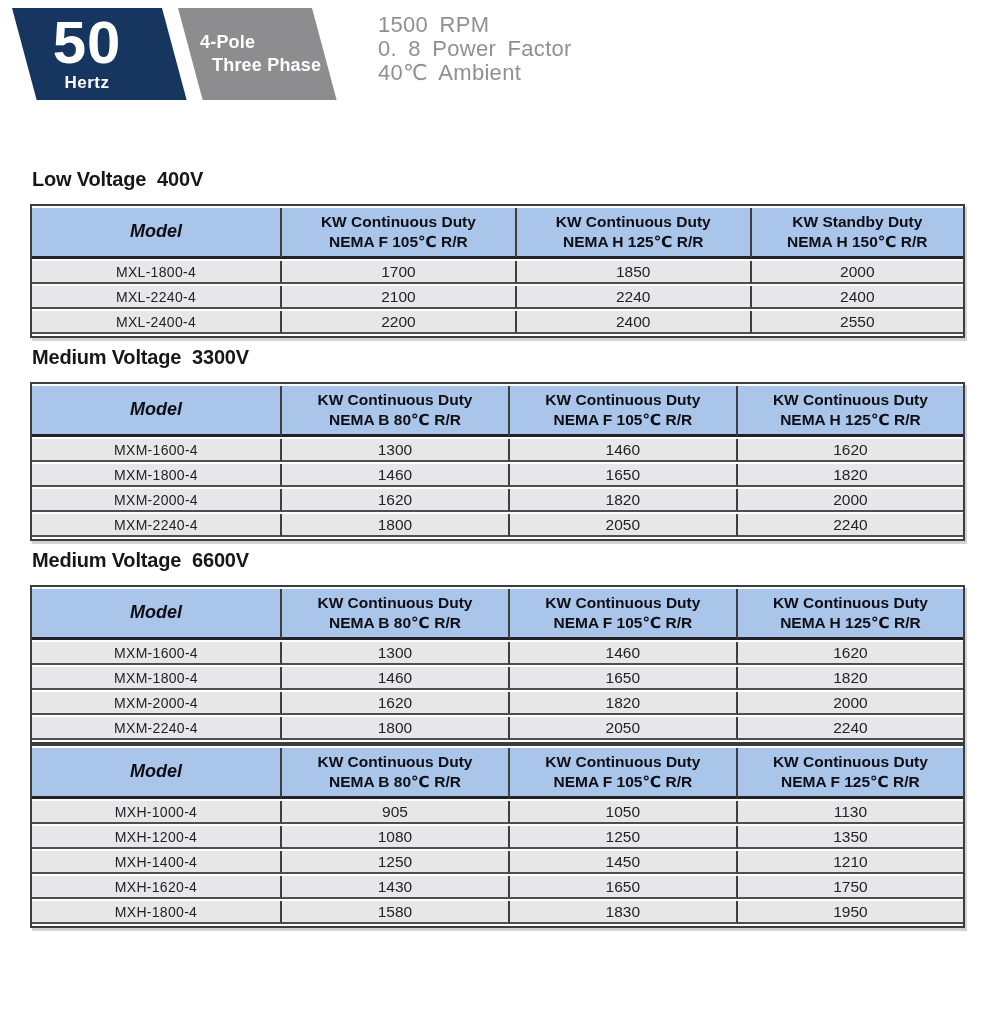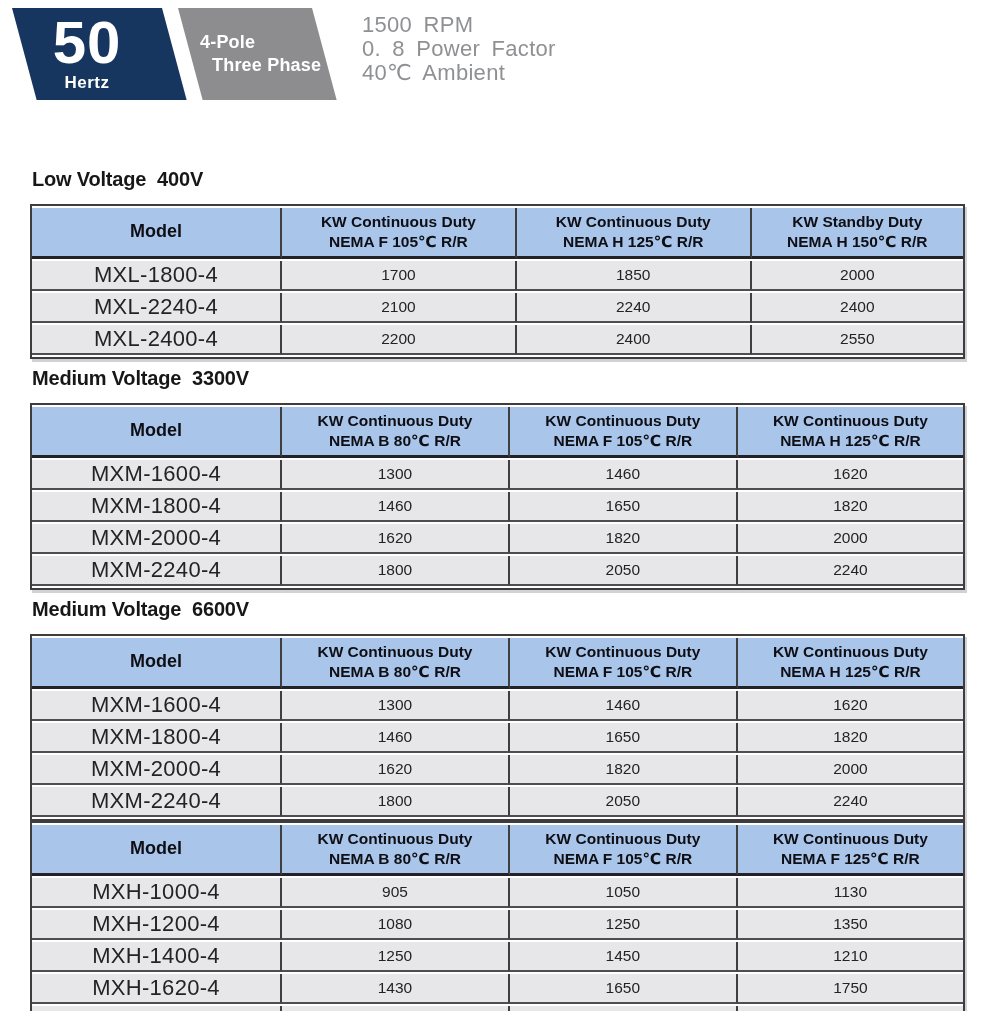--- a/index.html
+++ b/index.html
@@ -25,40 +25,40 @@
     display:flex;flex-direction:column;justify-content:center;color:#fff;}
   .badge-navy .badge-inner{align-items:center;padding-bottom:4px;}
   .hz-value{font-size:60px;font-weight:bold;line-height:0.92;letter-spacing:1px;}
   .hz-label{font-size:17px;font-weight:bold;letter-spacing:.5px;margin-top:2px;}
   .badge-gray .badge-inner{align-items:flex-start;padding-left:22px;padding-bottom:16px;}
   .pp-line{font-size:18px;font-weight:bold;line-height:1.3;letter-spacing:.2px;}
   .pp-line2{margin-left:12px;}
 
   .specs{position:absolute;left:362px;top:13px;color:var(--spec-gray);
     font-size:22px;line-height:24px;letter-spacing:.3px;word-spacing:5px;}
-  .spec-line{white-space:pre;}
+  .spec-line{white-space:pre;margin-left:16px;}
 
   
   .content{position:absolute;left:30px;top:160px;width:935px;}
   .section-title{font-size:20px;font-weight:bold;color:var(--title);
     margin:14px 0 13px 2px;letter-spacing:-0.2px;}
   .section-title:first-child{margin-top:8px;}
   .t-volt{margin-left:11px;}
 
   table.spec-table{width:935px;border-collapse:separate;border-spacing:0 2px;
     border:2px solid #3d3d3f;background:#fff;box-shadow:2px 3px 0 #d2d2d4;}
   th,td{text-align:center;vertical-align:middle;}
   th{background:var(--head-blue);color:#0e0e14;font-weight:bold;font-size:15.5px;
     height:44px;line-height:1.32;border-bottom:3px solid var(--line-dark);padding:2px 4px;}
-  th.single .h1{font-size:18px;font-weight:bold;}
+  th.single .h1{font-size:18px;font-weight:bold;font-style:italic;}
   th:not(:last-child),td:not(:last-child){border-right:2px solid #3f3f41;}
   th:first-child,td:first-child{width:240px;}
   td{background:var(--row-gray);color:var(--cell-text);font-size:15.5px;
     height:19px;padding:1px 4px;border-bottom:2px solid #4e4e50;}
-  td.model{font-size:22px;letter-spacing:.3px;margin-left:32px;}
+  td.model{font-size:14px;letter-spacing:.3px;margin-left:32px;}
 </style>
 </head>
 <body>
 
 <div class="page">
 
   <header>
     <div class="badge badge-navy">
       <div class="badge-inner">
         <div class="hz-value">50</div>

